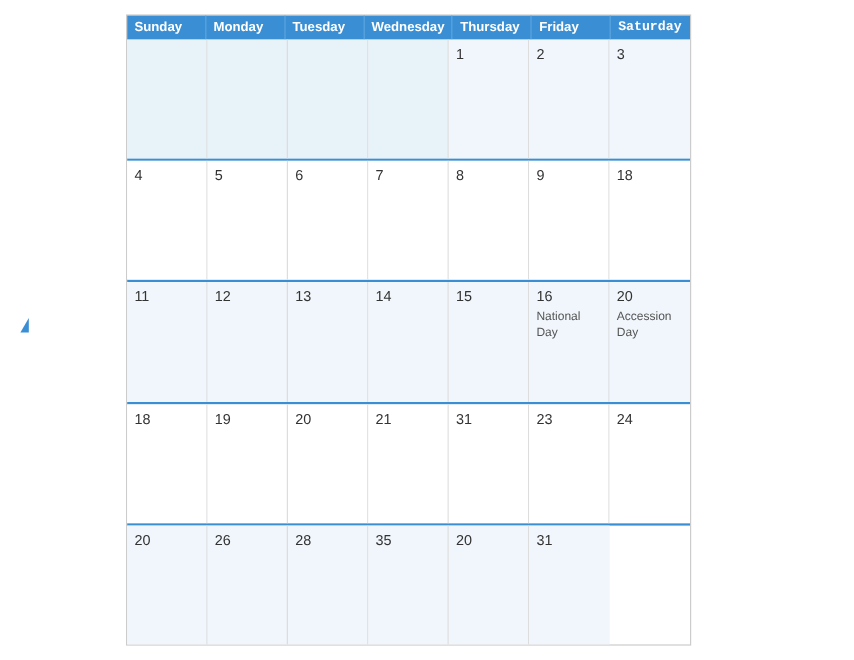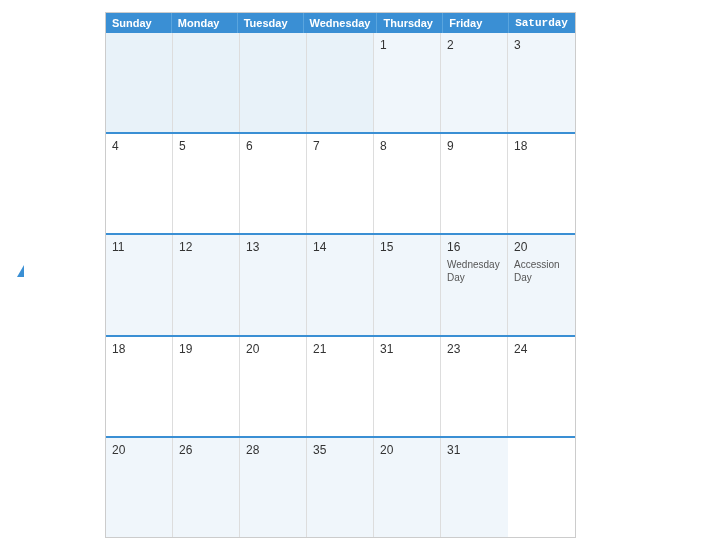--- a/index.html
+++ b/index.html
@@ -213,21 +213,21 @@
             <div class="day-num">13</div>
           </div>
           <div class="cal-cell">
             <div class="day-num">14</div>
           </div>
           <div class="cal-cell">
             <div class="day-num">15</div>
           </div>
           <div class="cal-cell">
             <div class="day-num">16</div>
-            <div class="day-event">Wednesday Day</div>
+            <div class="day-event">National Day</div>
           </div>
           <div class="cal-cell">
             <div class="day-num">20</div>
             <div class="day-event">Accession Day</div>
           </div>
         </div>
         <div class="cal-row">
           <div class="cal-cell">
             <div class="day-num">18</div>
           </div>

